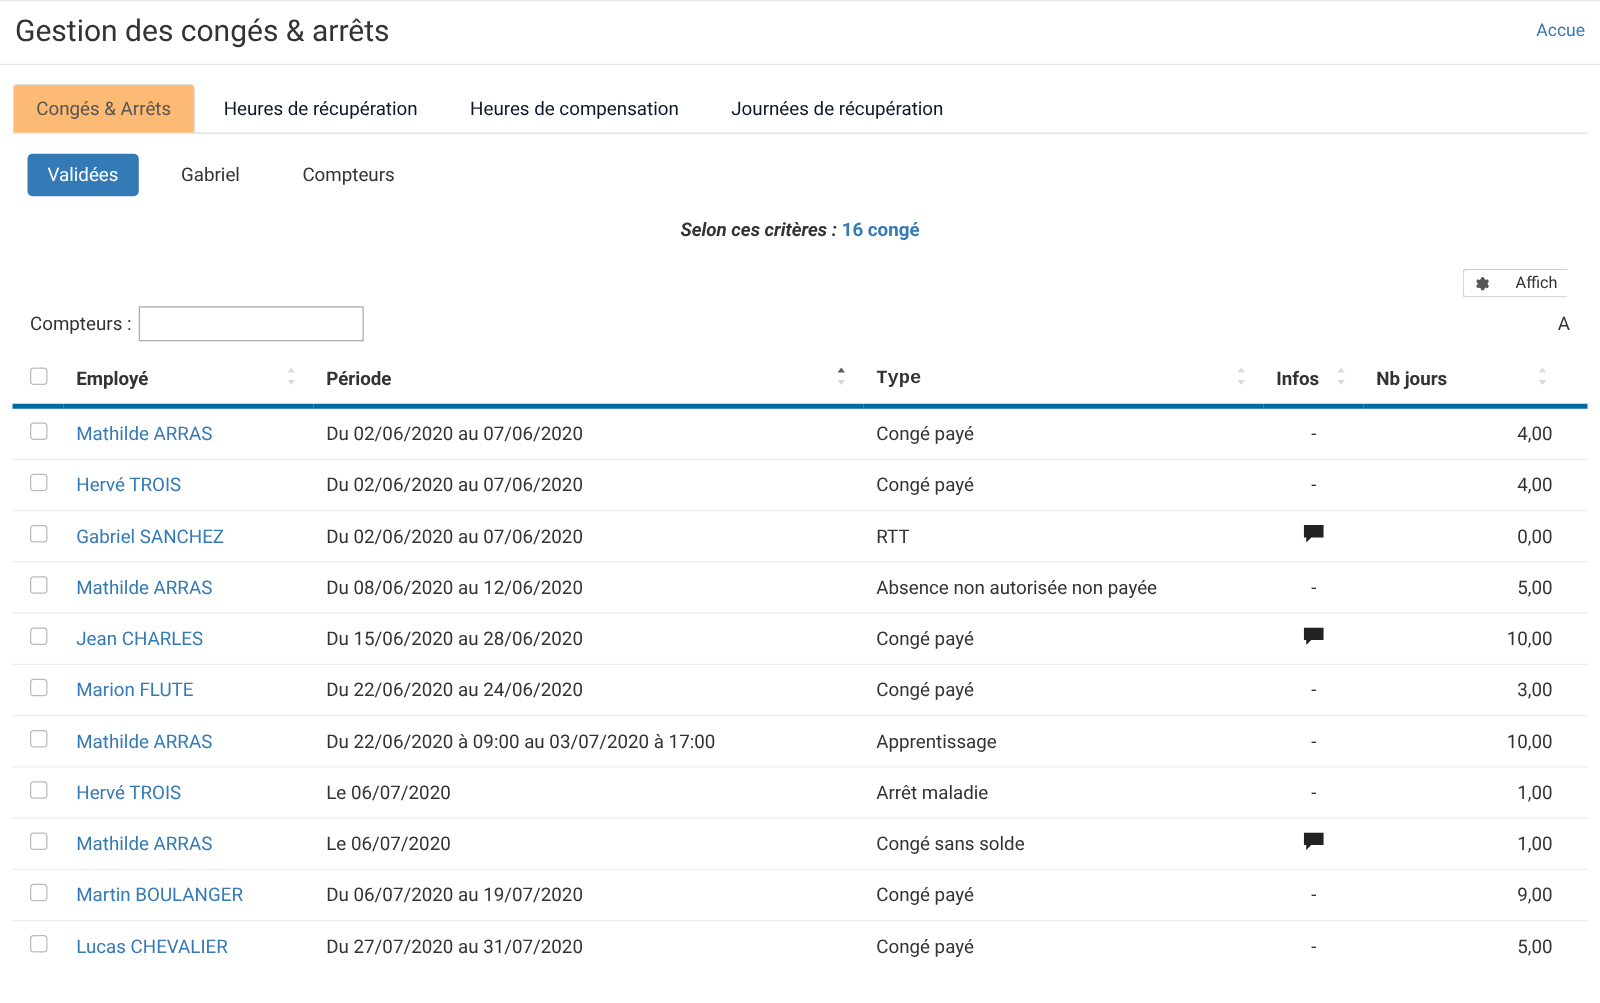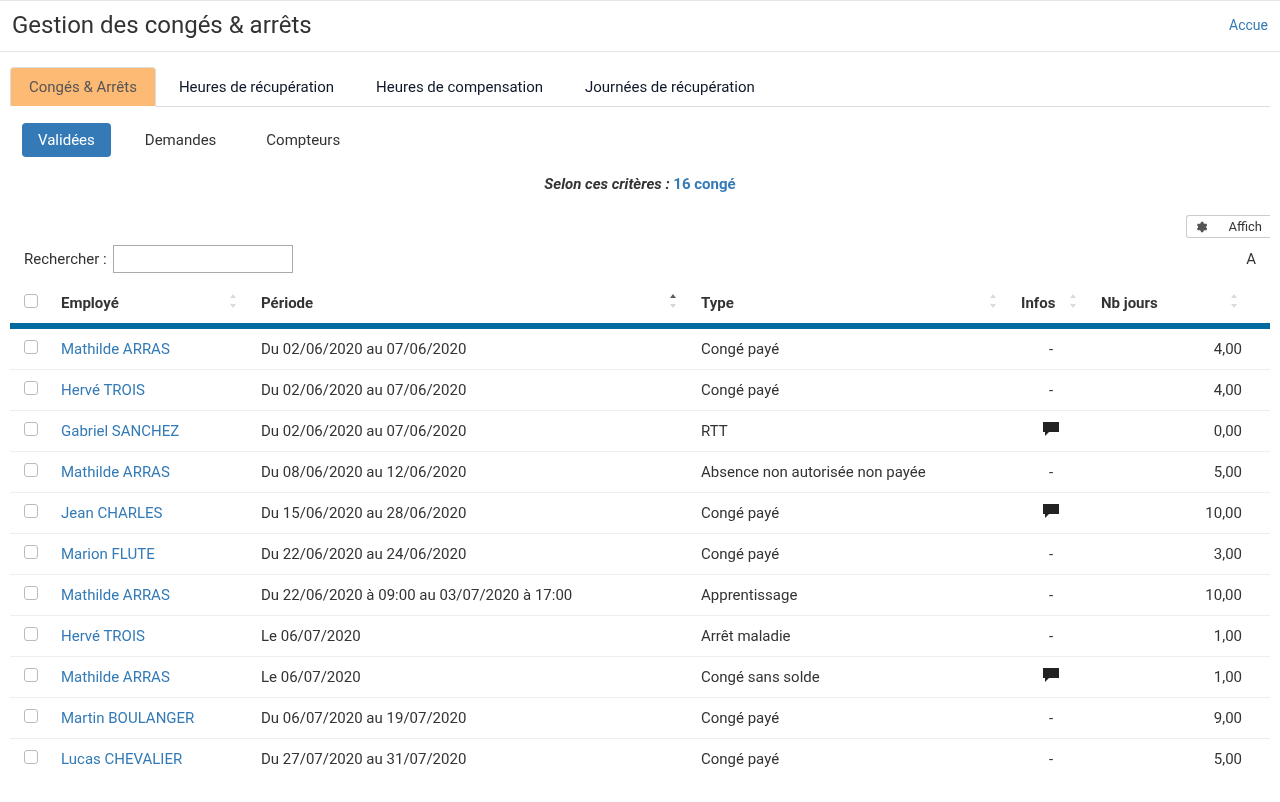--- a/index.html
+++ b/index.html
@@ -92,21 +92,21 @@
     font-weight: 700;
   }
   .criteria-label { font-weight: 700; font-style: italic; }
   .toolbar-row {
     position: relative;
     height: 22px;
     margin-bottom: 8px;
   }
   .afficher-btn {
     position: absolute;
-    right: 0;
+    right: 16px;
     top: 0;
     border: 1px solid #ccc;
     border-right: none;
     border-top-right-radius: 0;
     border-bottom-right-radius: 0;
     border-top-left-radius: 3px;
     border-bottom-left-radius: 3px;
     padding: 3px 8px 3px 8px;
     background: #fff;
     font-size: 13px;
@@ -145,21 +145,21 @@
   }
   table.data {
     width: 100%;
     border-collapse: collapse;
   }
   table.data th {
     text-align: left;
     font-weight: 700;
     font-size: 15px;
     padding: 8px 10px;
-    border-bottom: 6px solid #0369a1;
+    border-bottom: 4px solid #0369a1;
     white-space: nowrap;
   }
   table.data th .sort {
     float: right;
     opacity: 0.35;
     width: 14px;
     display: inline-block;
     margin-left: 6px;
   }
   table.data td {
@@ -176,21 +176,21 @@
   input[type="checkbox"].rowcb {
     width: 14px; height: 14px;
     border: 1px solid #bbb;
     border-radius: 3px;
     appearance: none;
     cursor: pointer;
     background: #fff;
   }
   .th-periode { width: 440px; }
   .th-emp { width: 200px; }
-  .th-type { width: 320px; }
+  .th-type { width: 320px; font-family: Liberation Mono, monospace; }
   .th-infos { width: 80px; text-align: left; }
   td.col-infos { text-align: center; }
   .th-jours, td.col-jours { text-align: right; padding-right: 28px !important; white-space: nowrap; }
   .comment-icon {
     width: 16px; height: 14px; display: inline-block;
   }
   .sort-svg { width: 12px; height: 14px; }
 </style>
 </head>
 <body>
@@ -206,42 +206,42 @@
     <div class="nav-tabs" id="main-tabs">
         <div class="nav-tab active">Congés &amp; Arrêts</div>
         <div class="nav-tab">Heures de récupération</div>
         <div class="nav-tab">Heures de compensation</div>
         <div class="nav-tab">Journées de récupération</div>
       </div>
 
     <div class="tab-content">
       <div class="sub-tabs" id="sub-tabs">
           <div class="sub-tab active">Validées</div>
-          <div class="sub-tab">Demandes</div>
+          <div class="sub-tab">Gabriel</div>
           <div class="sub-tab">Compteurs</div>
         </div>
 
       <div class="criteria-row">
         <span class="criteria-label">Selon ces critères : </span><span class="criteria-link">16 congé</span>
       </div>
 
       <div class="toolbar-row">
         <div class="afficher-btn">
           <span class="gear">
             <svg viewBox="0 0 16 16" width="12" height="12" fill="#555">
                 <path d="M8 5a3 3 0 100 6 3 3 0 000-6zm7 3a7 7 0 00-.1-1l1.6-1.2-1.5-2.6-1.9.7a6 6 0 00-1.7-1L11 1H8l-.4 2a6 6 0 00-1.7 1l-1.9-.7L2.5 5.8 4.1 7a7 7 0 000 2L2.5 10.2l1.5 2.6 1.9-.7a6 6 0 001.7 1L8 15h3l.4-2a6 6 0 001.7-1l1.9.7 1.5-2.6L14.9 9c.07-.33.1-.66.1-1z"></path>
               </svg>
           </span>
           <span>Affich</span>
         </div>
       </div>
 
       <div class="search-row">
         <div class="search-left">
-          <span>Rechercher :</span>
+          <span>Compteurs :</span>
           <input type="text" class="search-input" value="" style="">
         </div>
         <div class="search-right">A</div>
       </div>
 
       <table class="data">
         <thead>
           <tr>
             <th class="checkbox-cell">
               <input type="checkbox" class="rowcb" style="">

